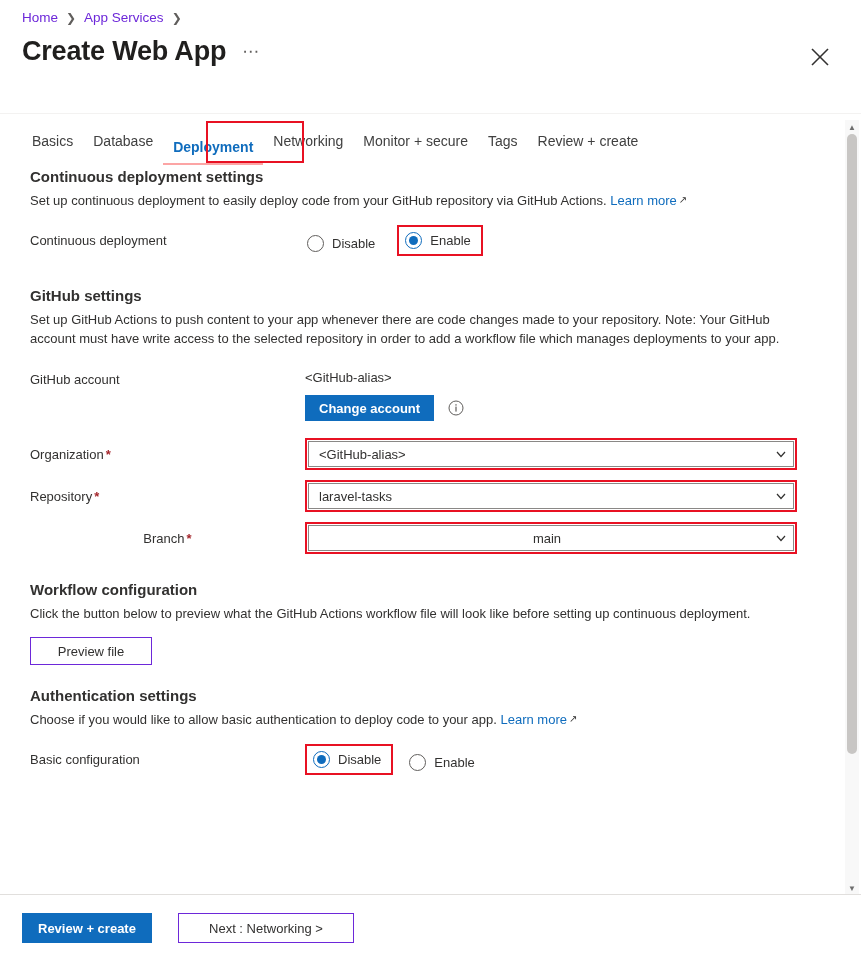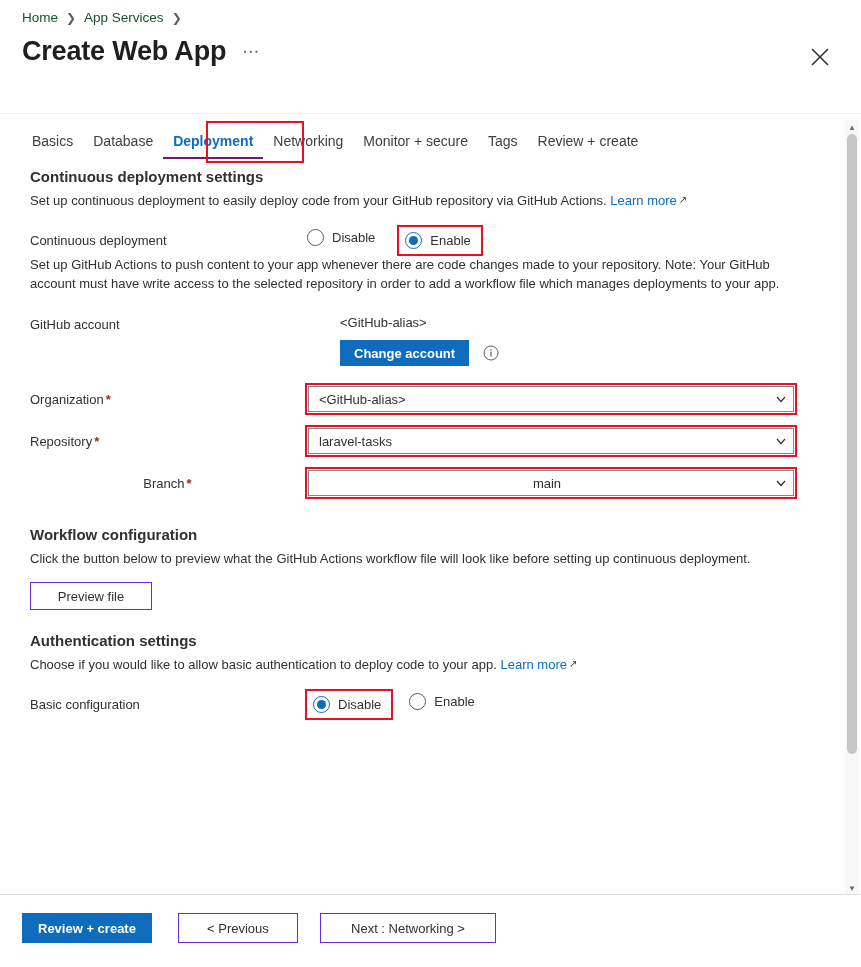--- a/index.html
+++ b/index.html
@@ -25,21 +25,21 @@
   
   .breadcrumb {
     position: absolute;
     top: 10px;
     left: 22px;
     display: flex;
     align-items: center;
     font-size: 13.5px;
   }
   .breadcrumb a {
-    color: #14532d;
+    color: #6d28d9;
     text-decoration: none;
     cursor: pointer;
   }
   .breadcrumb .sep {
     color: #605e5c;
     margin: 0 8px;
     font-size: 12px;
   }
 
   
@@ -88,21 +88,22 @@
   .tab {
     font-size: 14px;
     color: #404040;
     padding: 3px 10px 8px 10px;
     cursor: pointer;
     white-space: nowrap;
   }
   .tab.selected {
     font-weight: 600;
     color: #0f6cbd;
-    border-bottom: 2px solid #701a75;
+    border-bottom: 2px solid #fca5a5;
+    margin-top: 6px;
   }
   .tab-highlight {
     position: absolute;
     left: 184px;
     top: -9px;
     width: 98px;
     height: 42px;
     border: 2px solid #e81123;
     box-sizing: border-box;
     pointer-events: none;
@@ -155,21 +156,21 @@
   }
   .req {
     color: #a4262c;
     font-weight: 700;
     margin-left: 2px;
   }
 
   
   .radio-group {
     display: flex;
-    align-items: flex-start;
+    align-items: flex-end;
   }
   .radio-opt {
     display: flex;
     align-items: center;
     margin-right: 14px;
     cursor: pointer;
     padding: 4px 8px 4px 2px;
   }
   .radio-opt.boxed {
     border: 2px solid #e81123;
@@ -383,23 +384,24 @@
           <span class="radio-circle"></span>
           <span class="radio-label">Disable</span>
         </div>
         <div class="radio-opt boxed">
           <span class="radio-circle checked"></span>
           <span class="radio-label">Enable</span>
         </div>
       </div>
     </div>
 
+    <div class="section-head" style="margin-top:32px;">GitHub settings</div>
     <p class="para">Set up GitHub Actions to push content to your app whenever there are code changes made to your repository. Note: Your GitHub account must have write access to the selected repository in order to add a workflow file which manages deployments to your app.</p>
 
-    <div class="field-row" style="margin-top:22px; height:auto; align-items:flex-start;gap:35px;">
+    <div class="field-row" style="margin-top:22px; height:auto; align-items:flex-start;">
       <div class="field-label" style="padding-top:2px;">GitHub account</div>
       <div>
         <div style="font-size:13px;color:#323130;">&lt;GitHub-alias&gt;</div>
         <div style="display:flex;align-items:center;margin-top:10px;">
           <button class="btn-primary">Change account</button>
           <span class="info-icon">
             <svg width="16" height="16" viewBox="0 0 16 16">
               <circle cx="8" cy="8" r="7" fill="none" stroke="#605e5c" stroke-width="1"></circle>
               <rect x="7.4" y="6.6" width="1.2" height="5" fill="#605e5c"></rect>
               <rect x="7.4" y="4.2" width="1.2" height="1.4" fill="#605e5c"></rect>
@@ -487,18 +489,17 @@
 
   <div class="scrollbar">
     <div class="sb-arrow">▲</div>
     <div class="sb-thumb"></div>
     <div class="sb-arrow bottom">▼</div>
   </div>
 
   <div class="footer">
     <div class="footer-inner">
       <button class="btn-primary">Review + create</button>
-      <button class="btn-secondary">&lt; Previous</button>
       <button class="btn-secondary wide">Next : Networking &gt;</button>
     </div>
   </div>
 
 </div>
 
 </body></html>

